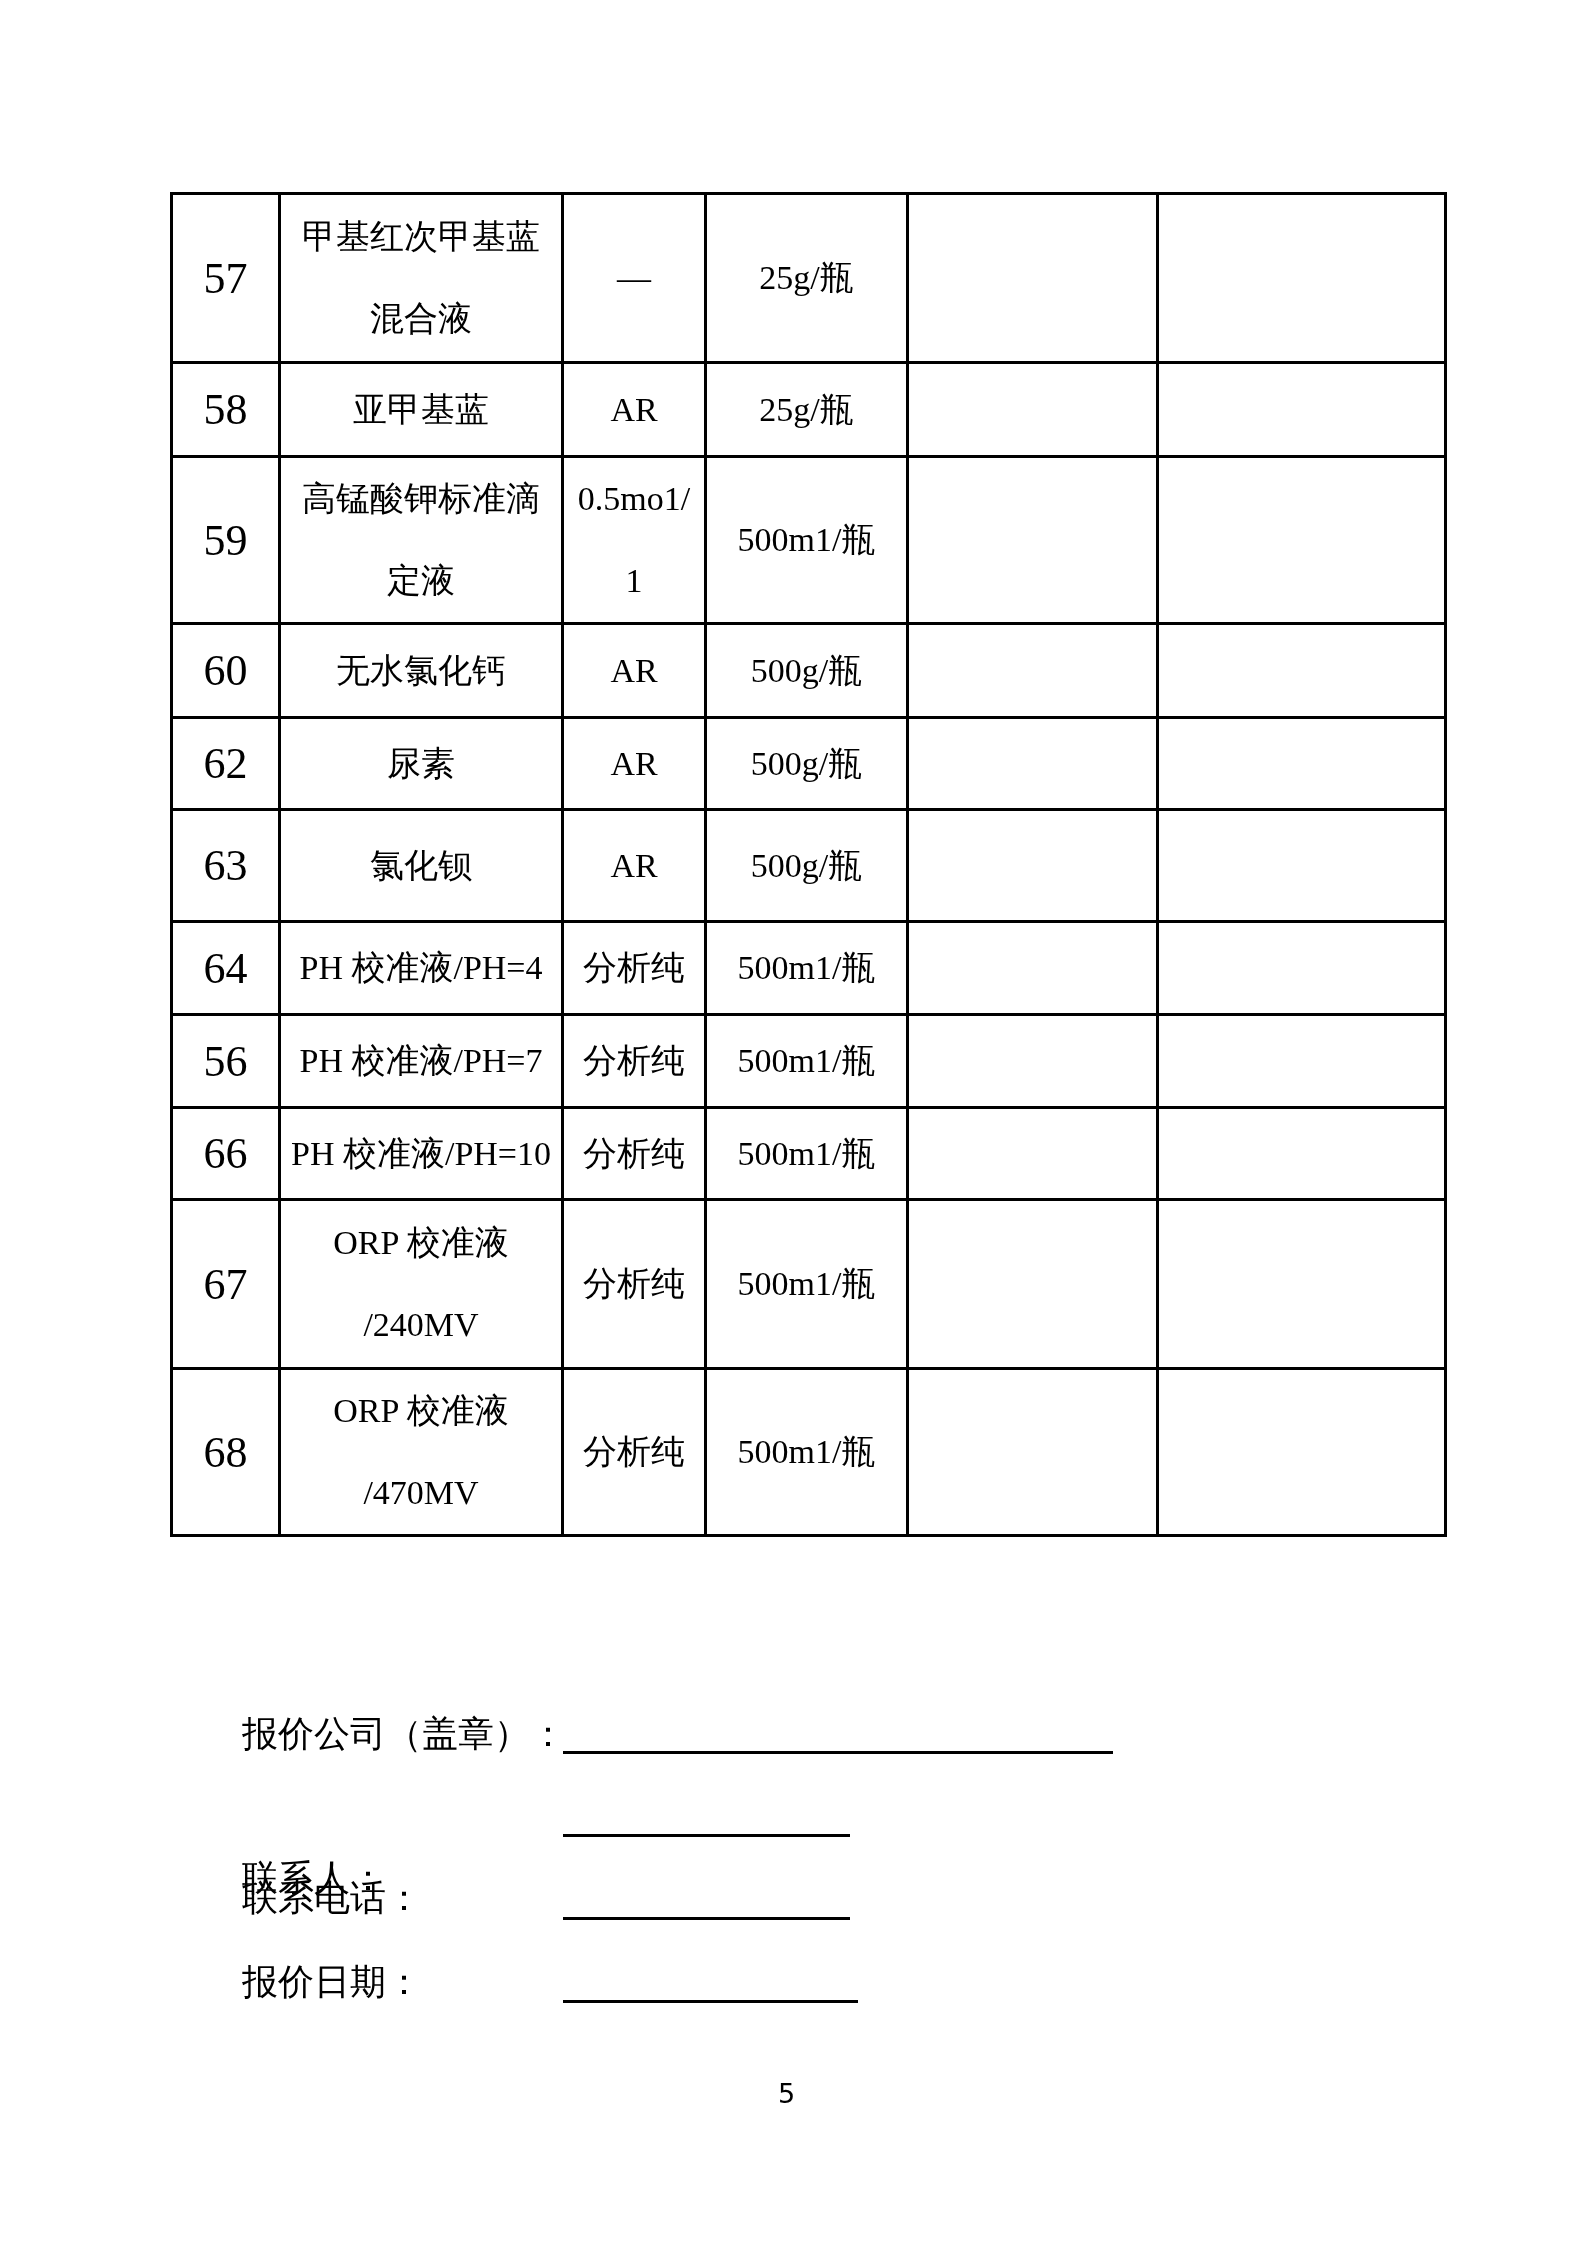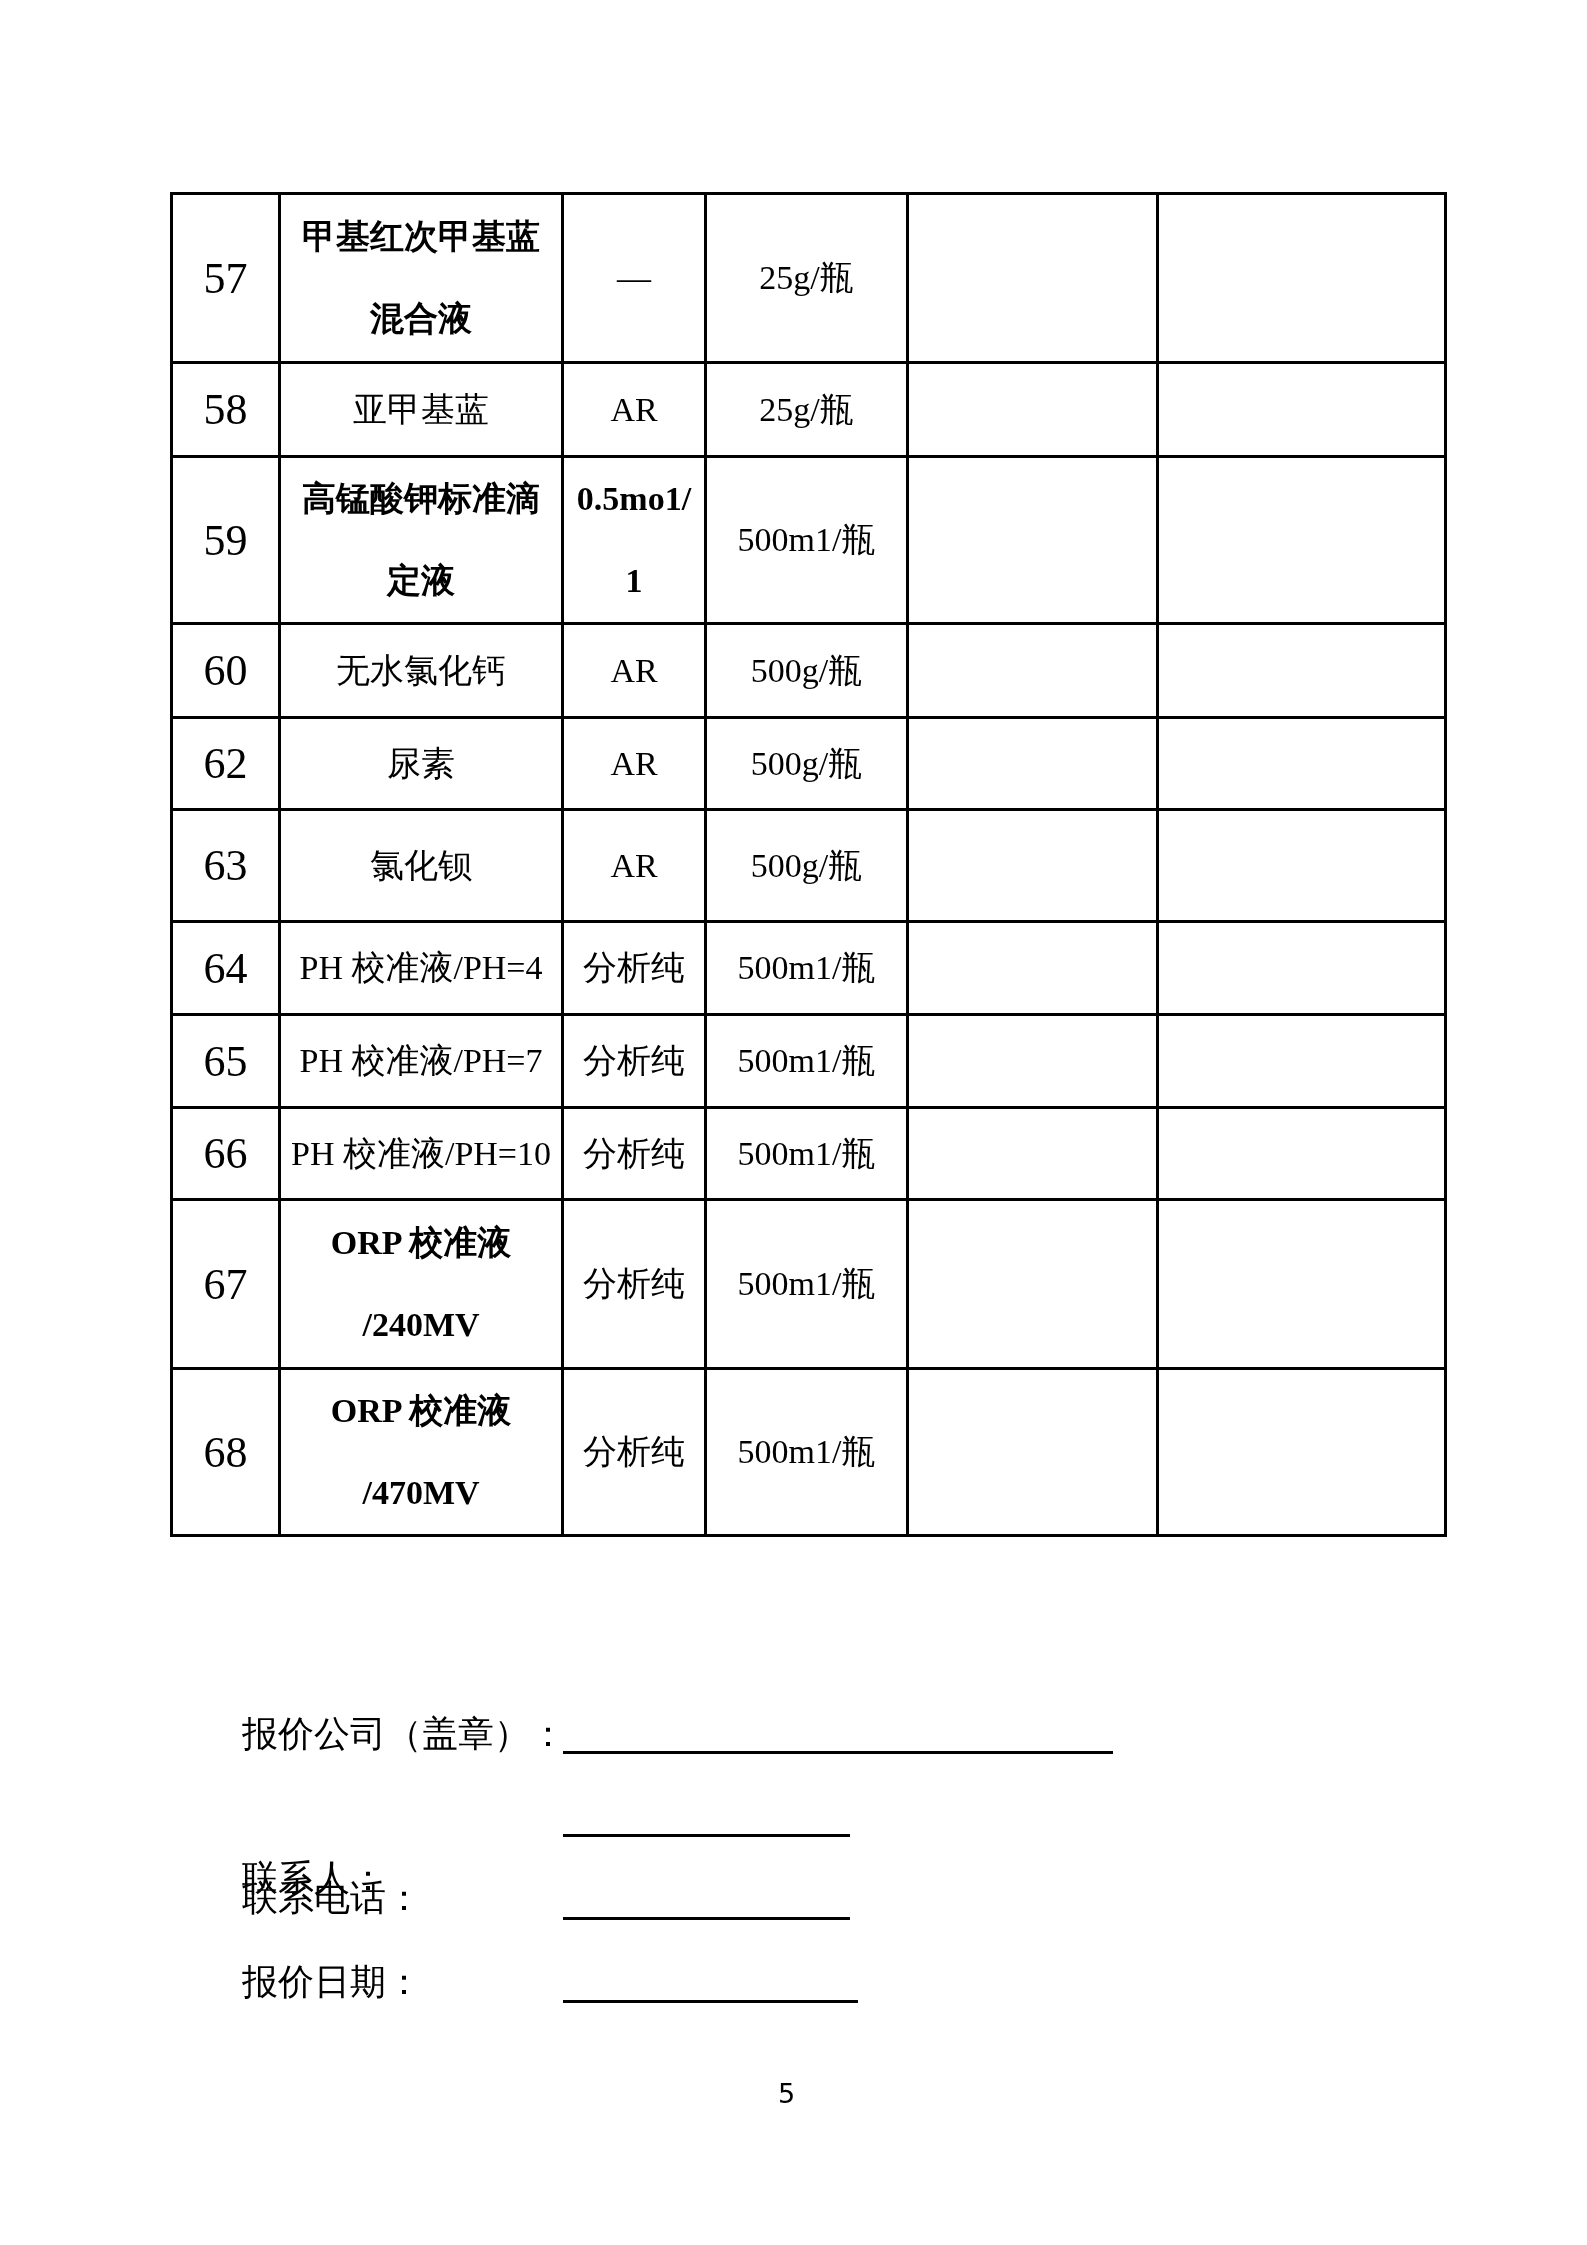--- a/index.html
+++ b/index.html
@@ -25,21 +25,21 @@
     border: 3px solid #000000;
     text-align: center;
     vertical-align: middle;
     font-size: 34px;
     padding: 0;
     white-space: nowrap;
     overflow: hidden;
   }
   table.items td.no-cell { font-size: 44px; }
   table.items td.spec-cell { font-size: 34px; }
-  .line2 { line-height: 82px; height: 82px; font-weight: bold; }
+  .line2 { line-height: 82px; height: 82px; }
   .footer-label {
     position: absolute;
     left: 242px;
     font-weight: normal;
     font-size: 36px;
     white-space: nowrap;
   }
   .blank-line {
     position: absolute;
     border-top: 3px solid #000000;
@@ -127,21 +127,21 @@
       </tr>
       <tr style="height:93px">
         <td class="no-cell">64</td>
         <td>PH 校准液/PH=4</td>
         <td class="spec-cell">分析纯</td>
         <td>500m1/瓶</td>
         <td></td>
         <td></td>
       </tr>
       <tr style="height:93px">
-        <td class="no-cell">65</td>
+        <td class="no-cell">56</td>
         <td>PH 校准液/PH=7</td>
         <td class="spec-cell">分析纯</td>
         <td>500m1/瓶</td>
         <td></td>
         <td></td>
       </tr>
       <tr style="height:92px">
         <td class="no-cell">66</td>
         <td>PH 校准液/PH=10</td>
         <td class="spec-cell">分析纯</td>

